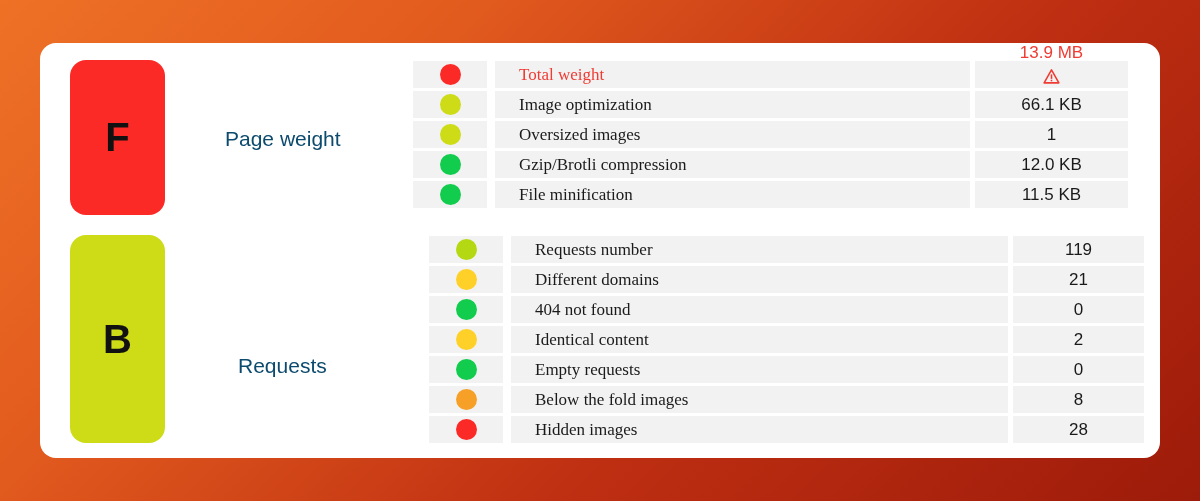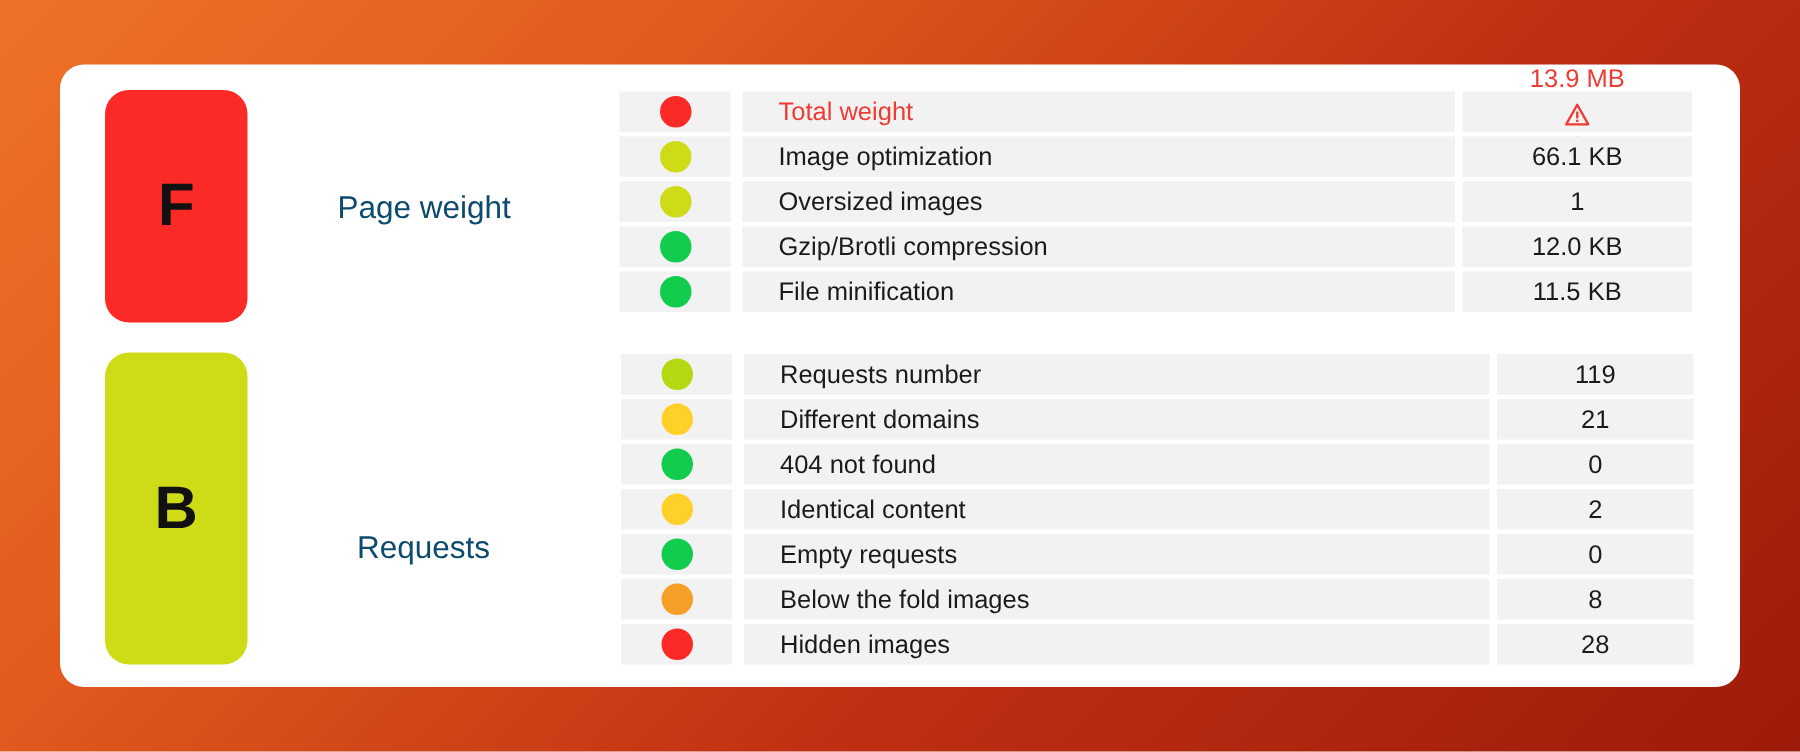--- a/index.html
+++ b/index.html
@@ -72,21 +72,21 @@
   
   .metrics {
     position: absolute;
   }
   .metrics-pageweight {
     left: 373px;
     top: 18px;
     width: 715px;
   }
   .metrics-requests {
-    left: 374px;
+    left: 389px;
     top: 193px;
     width: 715px;
   }
   .metric-row {
     display: flex;
     align-items: stretch;
     height: 27px;
     margin-bottom: 3px;
   }
   .cell {
@@ -106,20 +106,21 @@
     display: block;
   }
   .cell-label {
     margin-left: 8px;
     flex: 1 1 auto;
     padding-left: 24px;
     font-size: 17px;
     color: #1a1a1a;
     white-space: nowrap;
     overflow: hidden;
+    font-family: Liberation Serif, serif;
   }
   .metrics-pageweight .cell-value {
     flex: 0 0 153px;
   }
   .metrics-requests .cell-value {
     flex: 0 0 131px;
   }
   .cell-value {
     margin-left: 5px;
     justify-content: center;

